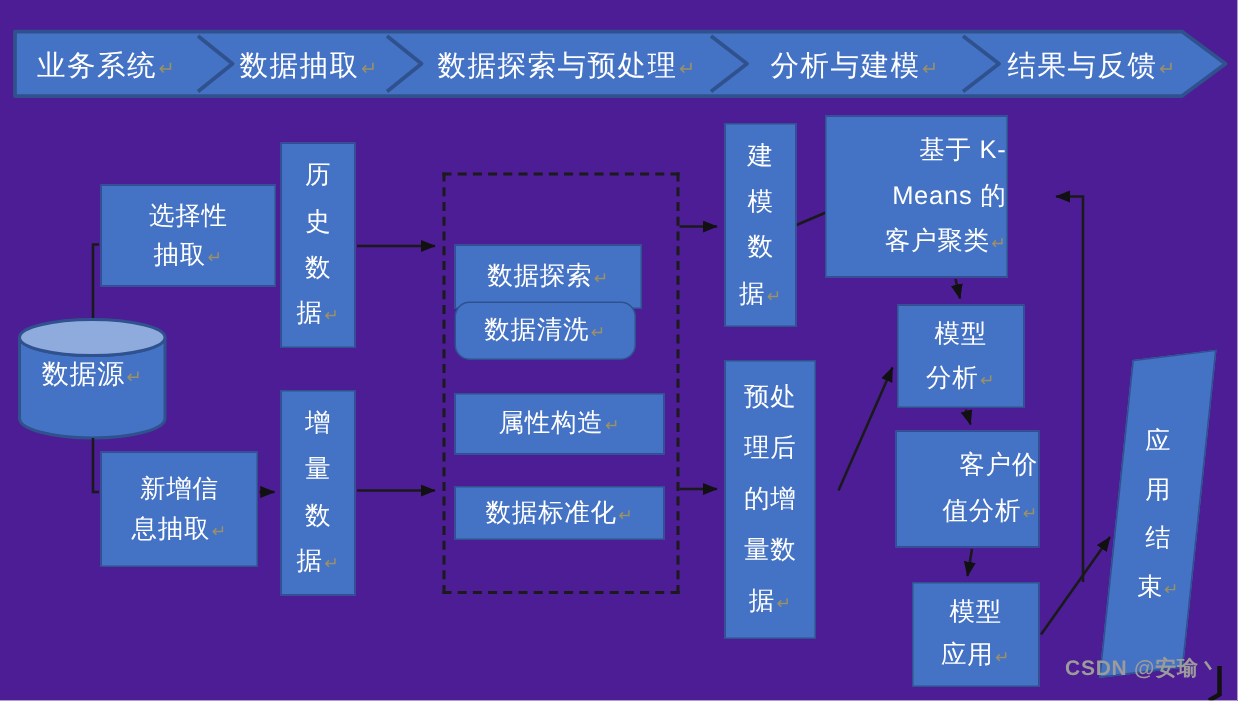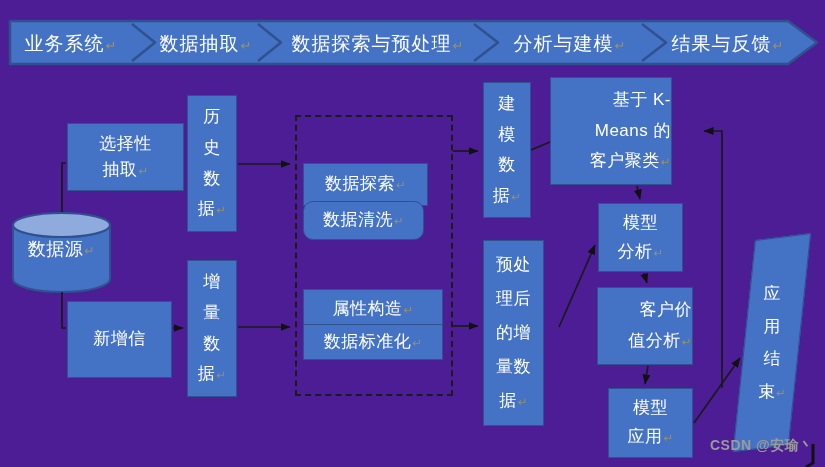--- a/index.html
+++ b/index.html
@@ -111,38 +111,39 @@
 
   <div class="box vbox" style="left:187px; top:95px; width:50px; height:137px;">
     <div class="line">历</div>
     <div class="line">史</div>
     <div class="line">数</div>
     <div class="line">据<span class="ret">↵</span></div>
   </div>
 
   <div class="box" style="left:67px; top:301px; width:105px; height:77px;">
     <div class="line">新增信</div>
+    <div class="line">息抽取<span class="ret">↵</span></div>
   </div>
 
   <div class="box vbox" style="left:187px; top:260px; width:50px; height:137px;">
     <div class="line">增</div>
     <div class="line">量</div>
     <div class="line">数</div>
     <div class="line">据<span class="ret">↵</span></div>
   </div>
 
   <div class="dashed"></div>
 
   <div class="box" style="left:303px; top:135px; width:125px; height:43px;margin-top:28px;">
     <div class="line">数据探索<span class="ret">↵</span></div>
   </div>
   <div class="box" style="left:303px; top:201px; width:121px; height:39px;border-radius:10px;">
     <div class="line">数据清洗<span class="ret">↵</span></div>
   </div>
-  <div class="box" style="left:303px; top:262px; width:140px; height:41px;margin-top:27px;">
+  <div class="box" style="left:303px; top:262px; width:140px; height:41px;">
     <div class="line">属性构造<span class="ret">↵</span></div>
   </div>
   <div class="box" style="left:303px; top:324px; width:140px; height:36px;">
     <div class="line">数据标准化<span class="ret">↵</span></div>
   </div>
 
   <div class="box vbox" style="left:483px; top:82px; width:48px; height:136px;">
     <div class="line">建</div>
     <div class="line">模</div>
     <div class="line">数</div>

